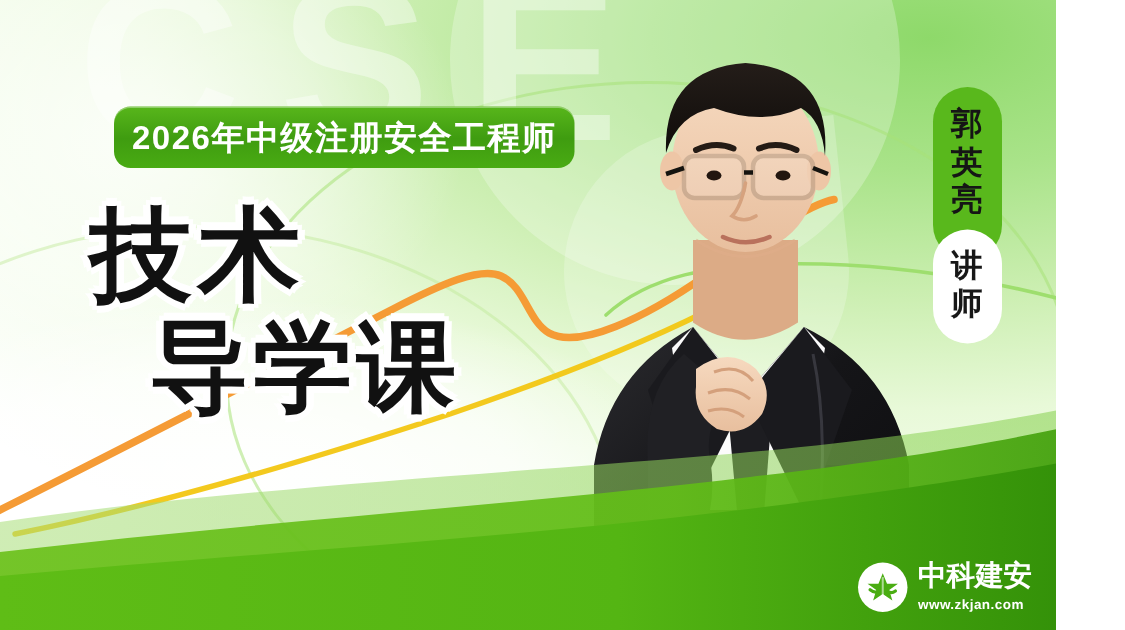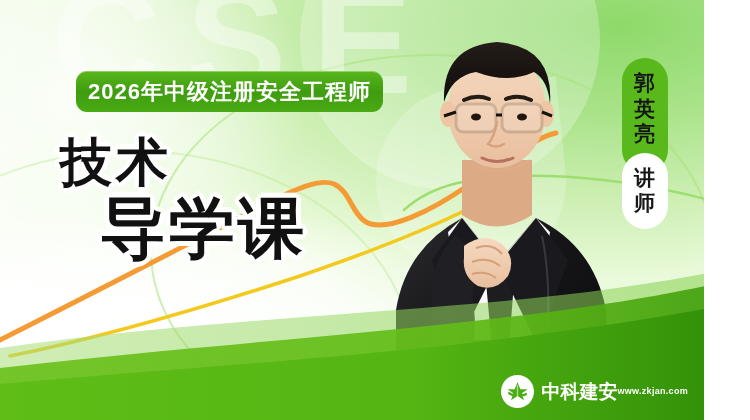--- a/index.html
+++ b/index.html
@@ -145,21 +145,21 @@
 
   .headline {
     position: absolute;
     left: 60px;
     top: 136px;
     display: flex;
     flex-direction: column;
     gap: 6px;
   }
   .headline-line {
-    font-size: 52px;
+    font-size: 68px;
     font-weight: 900;
     line-height: 1.02;
     color: #111111;
     letter-spacing: 4px;
     white-space: nowrap;
     text-shadow:
        3px 0 0 #ffffff, -3px 0 0 #ffffff, 0 3px 0 #ffffff, 0 -3px 0 #ffffff,
        3px 3px 0 #ffffff, -3px -3px 0 #ffffff, 3px -3px 0 #ffffff, -3px 3px 0 #ffffff,
        5px 0 0 #ffffff, -5px 0 0 #ffffff, 0 5px 0 #ffffff, 0 -5px 0 #ffffff;
   }
@@ -226,21 +226,21 @@
     height: 33px;
     border-radius: 50%;
     background: #ffffff;
     display: flex;
     align-items: center;
     justify-content: center;
     flex: none;
   }
   .brand-text {
     display: flex;
-    flex-direction: row;
+    flex-direction: column;
     line-height: 1;
   }
   .brand-cn {
     color: #ffffff;
     font-size: 19px;
     font-weight: 800;
     letter-spacing: 0px;
   }
   .brand-url {
     color: #ffffff;

